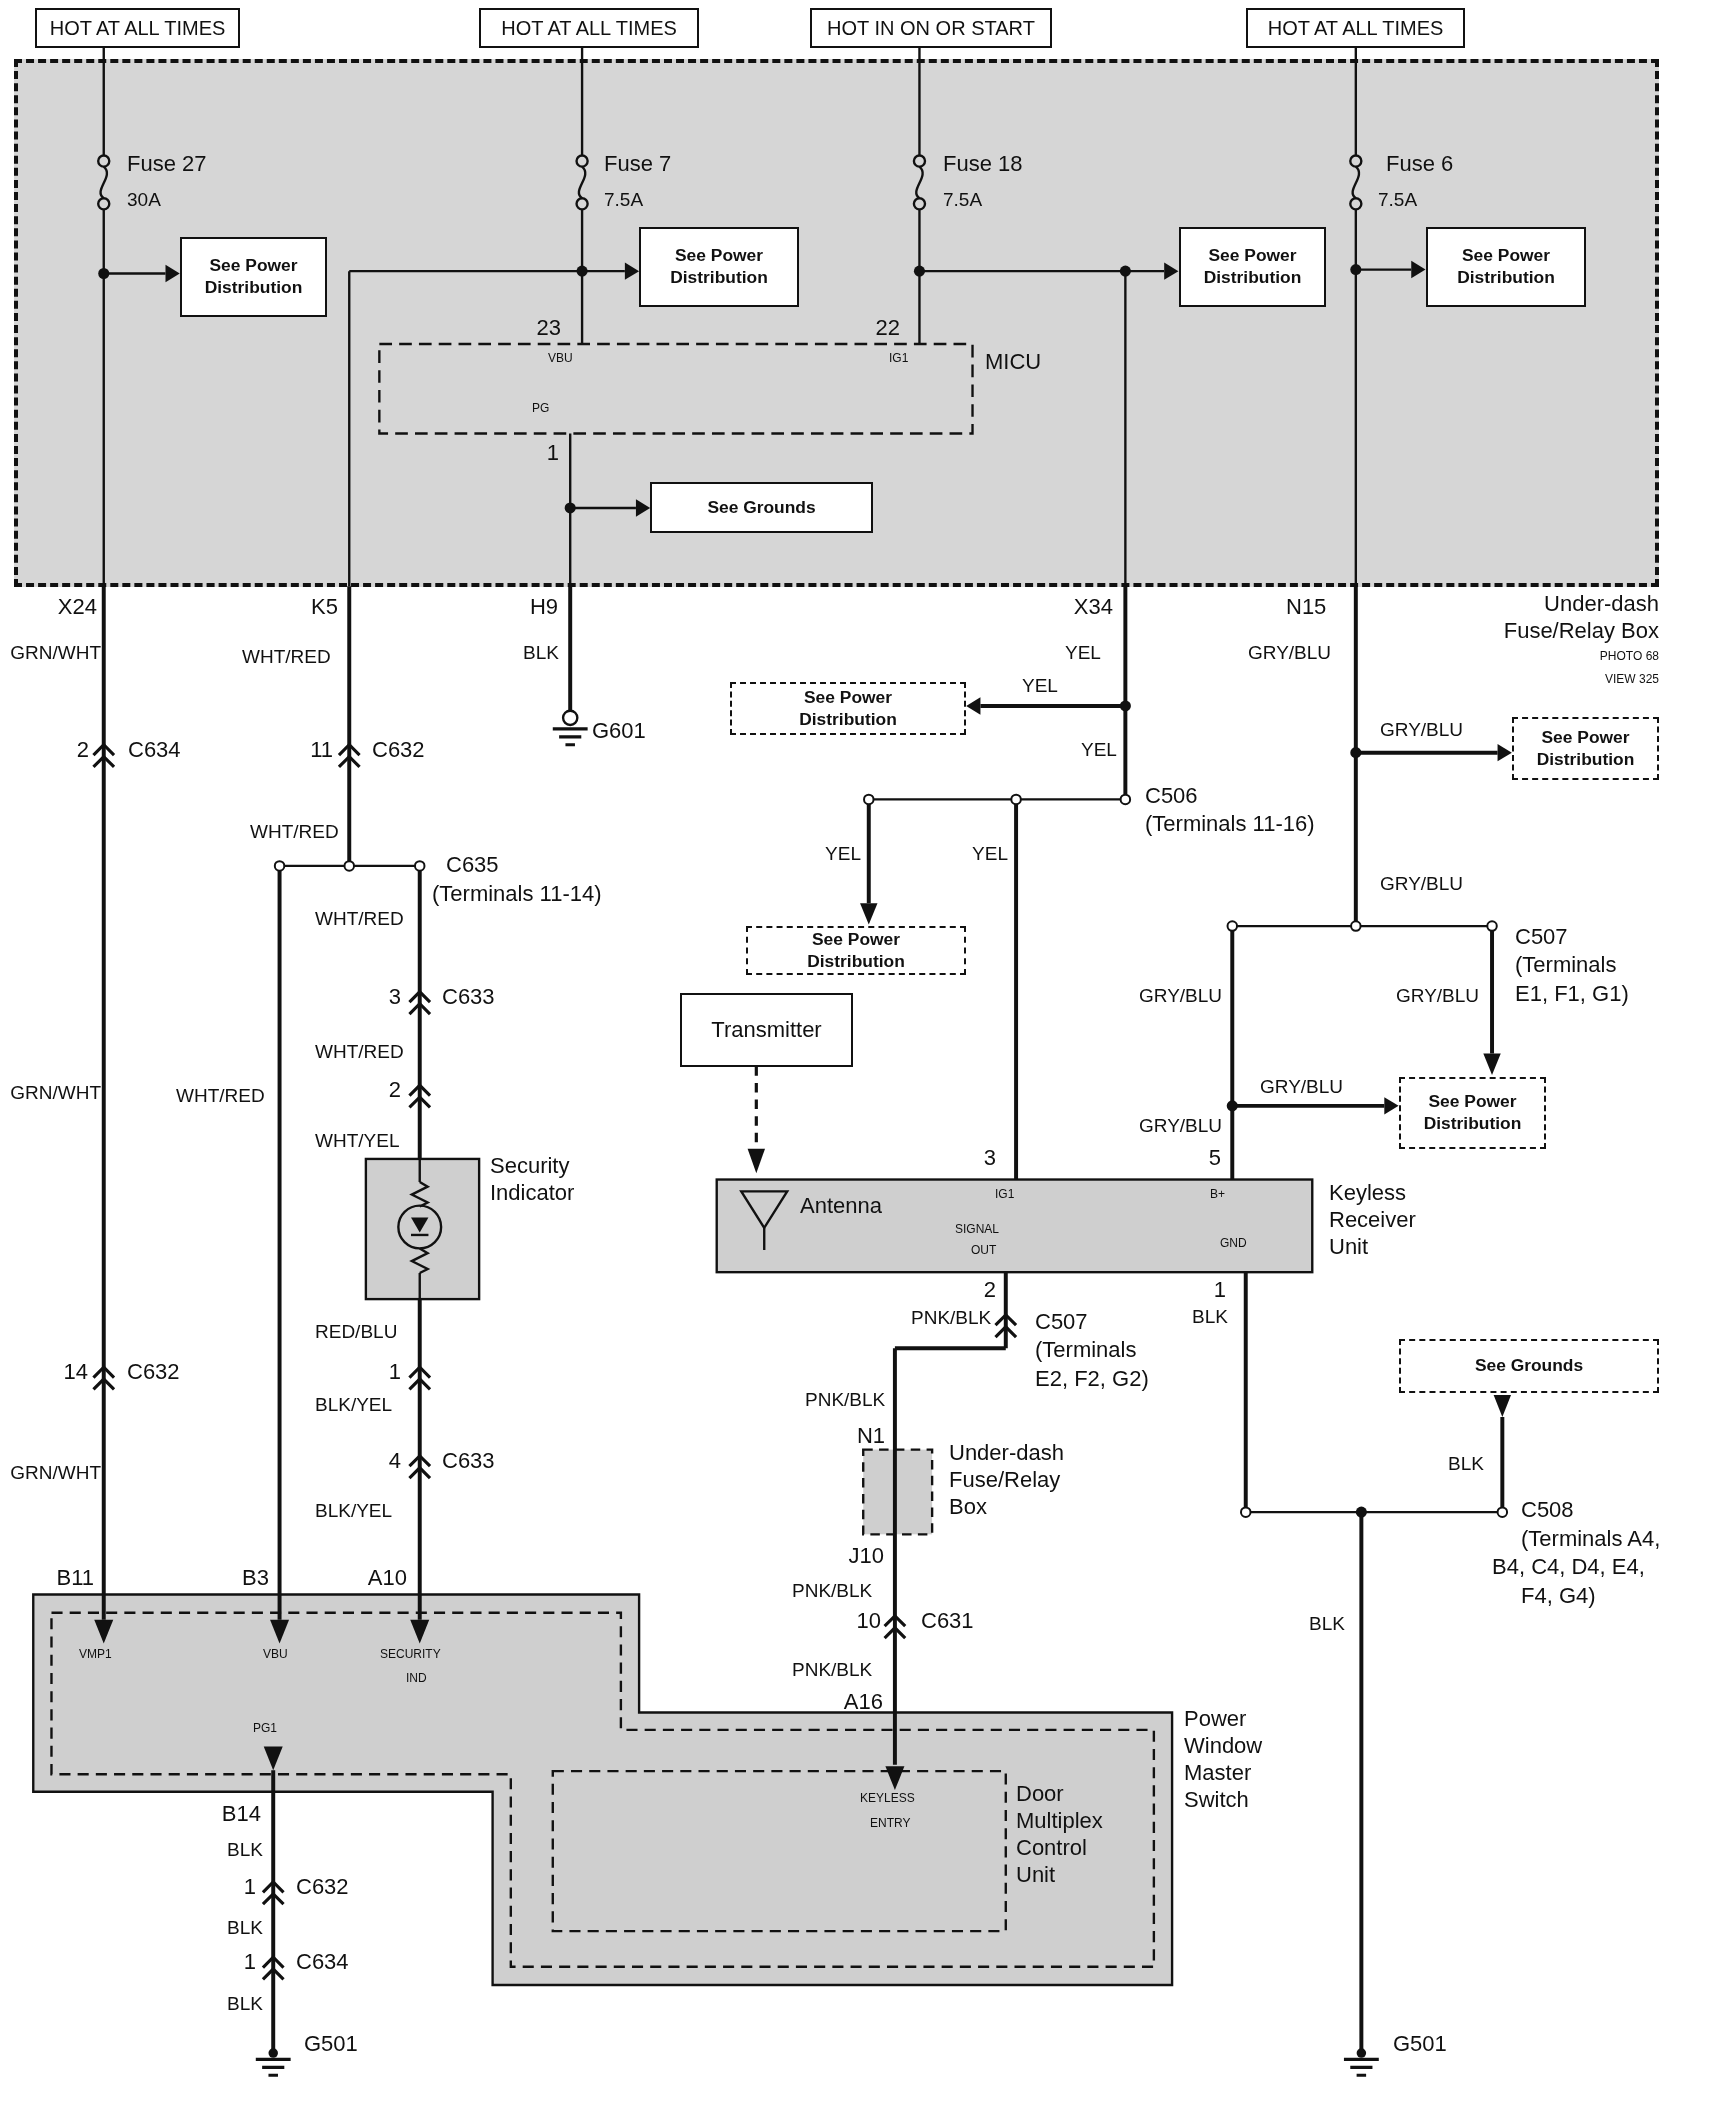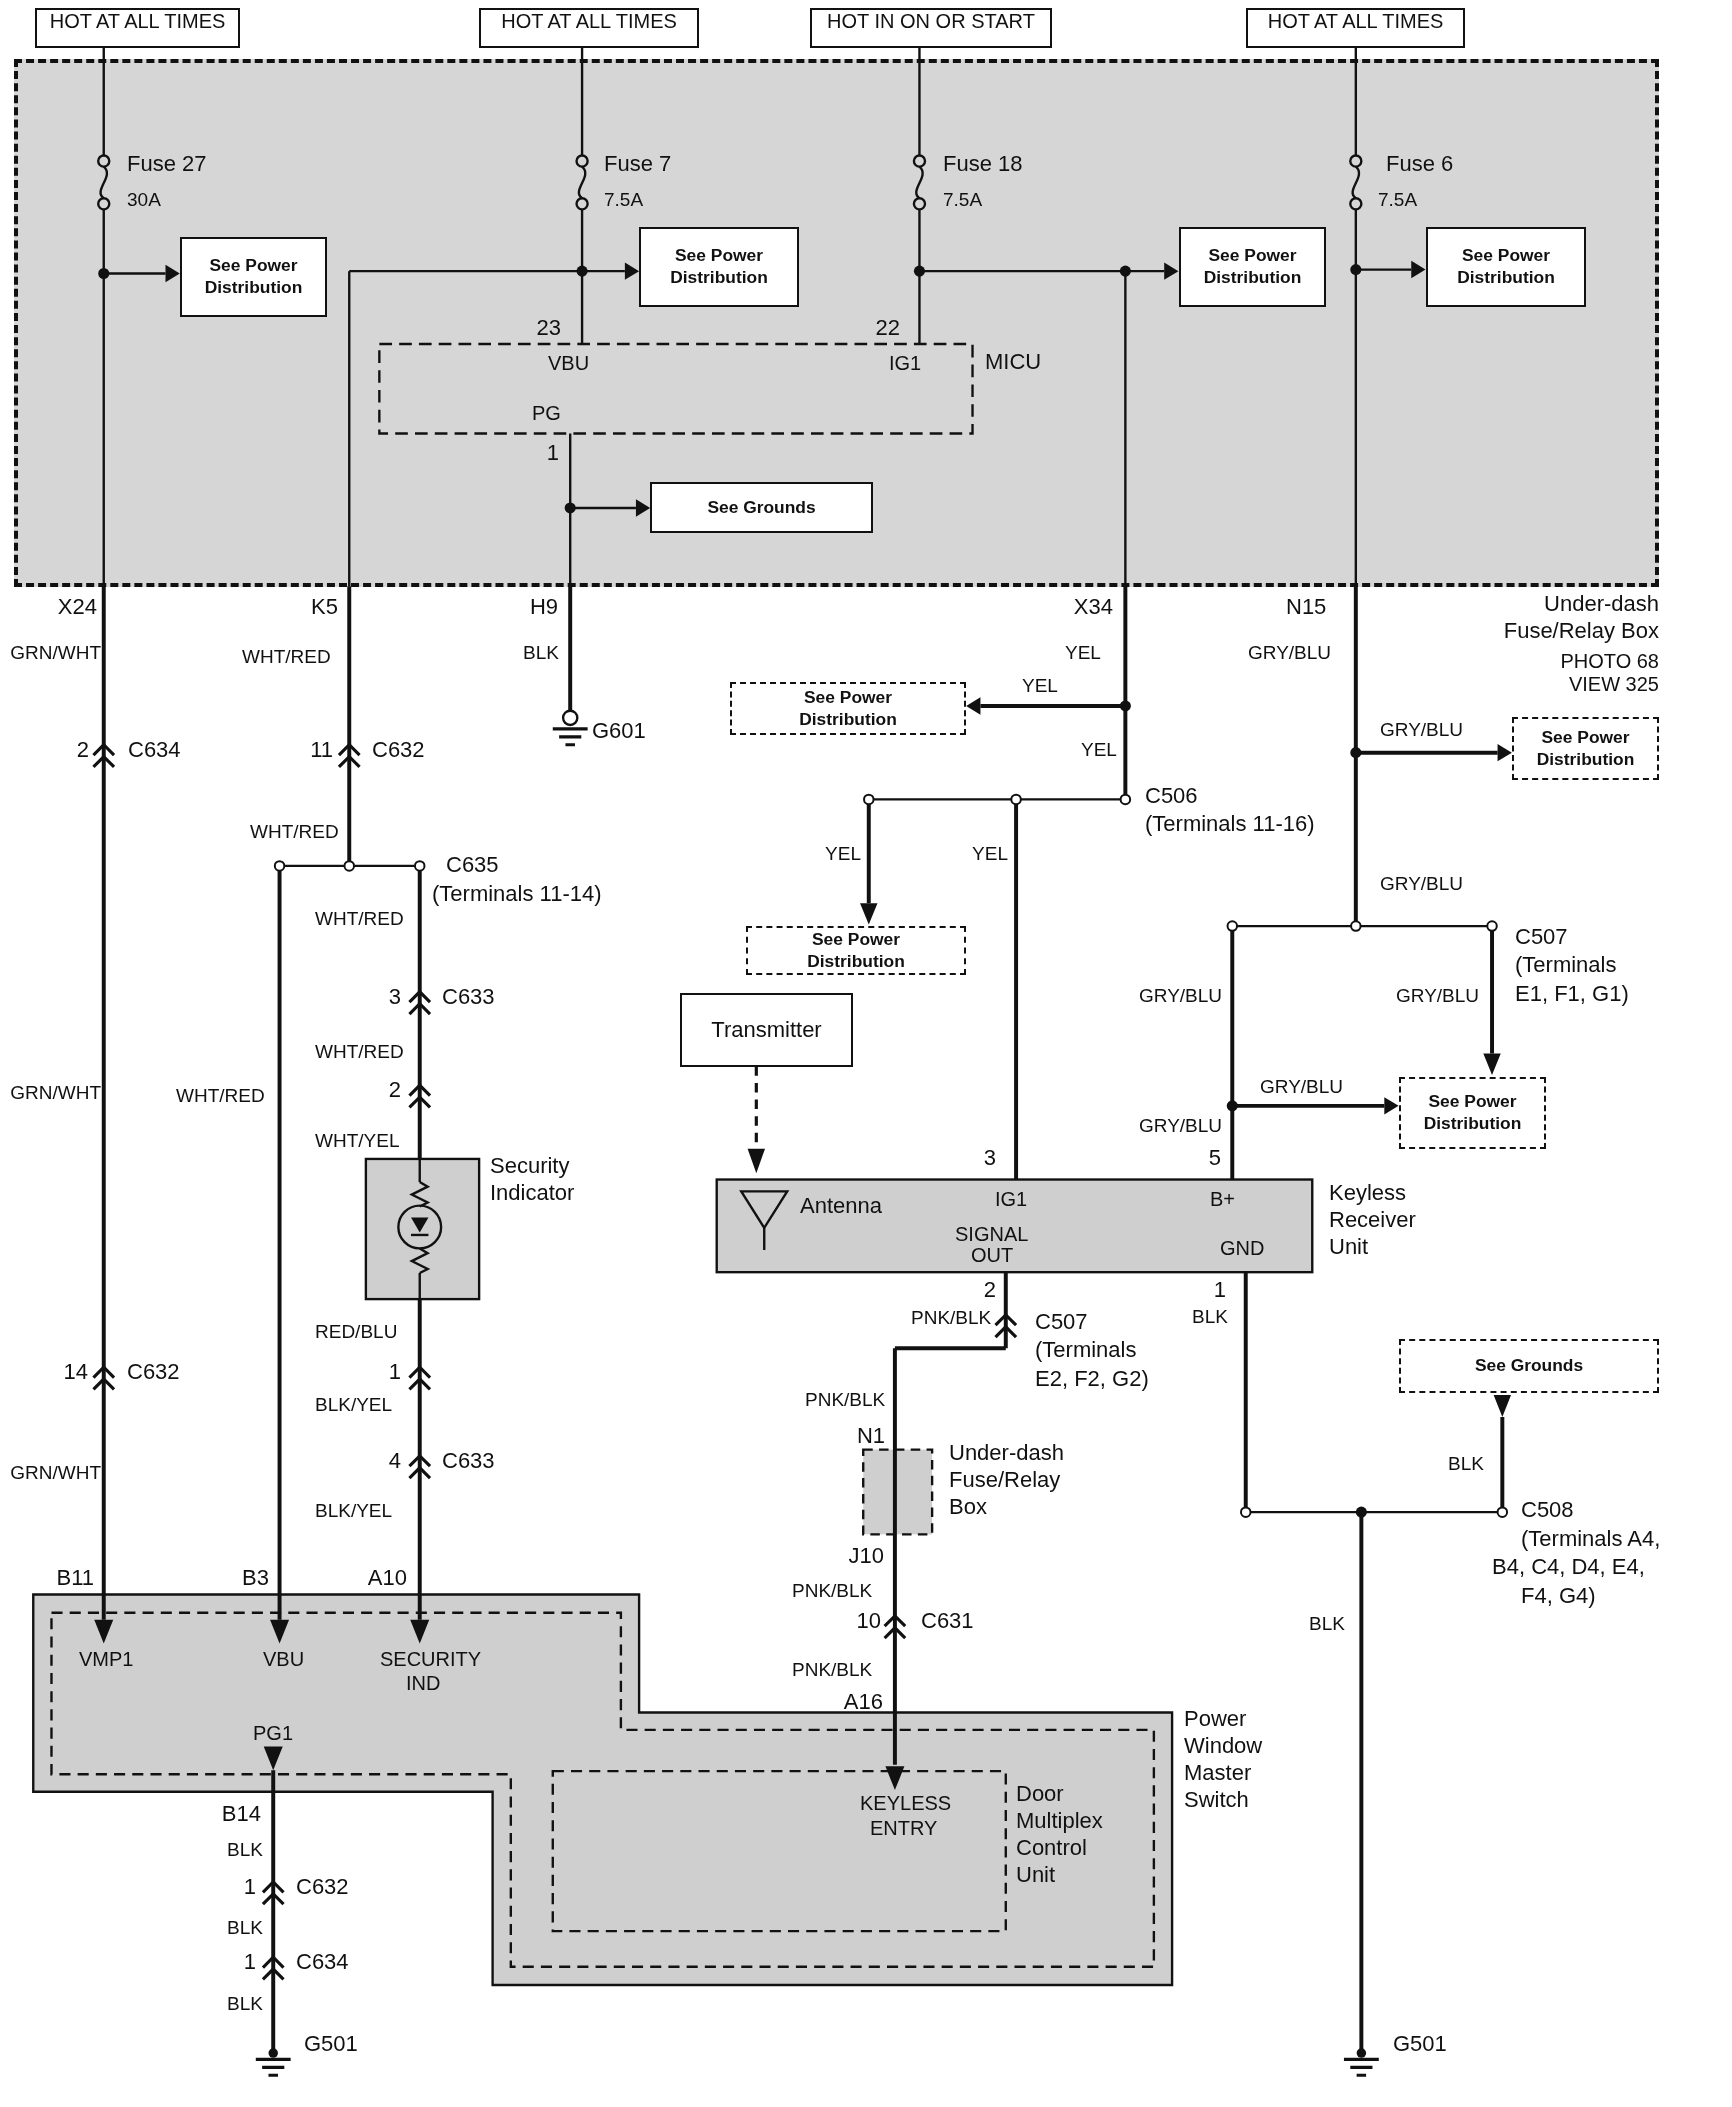--- a/index.html
+++ b/index.html
@@ -1,27 +1,27 @@
 <!DOCTYPE html>
 <html style="font-size:12.7px"><head>
 <meta charset="utf-8">
 <style>
   html,body{margin:0;padding:0;background:#fff;font-family:"Liberation Sans",sans-serif;color:#111}
   #canvas{position:relative;width:1732px;height:2108px;background:#fff;overflow:hidden}
   *{box-sizing:border-box}
   .fusebox{position:absolute;left:14.3px;top:59px;width:1645px;height:528px;background:#d6d6d6;border:4px dashed #111}
   svg.art{position:absolute;left:0;top:0}
-  .hdr{position:absolute;background:#fff;border:2.4px solid #111;display:flex;justify-content:center;font-size:20px;white-space:nowrap}
+  .hdr{position:absolute;background:#fff;border:2.4px solid #111;display:flex;align-items:center;justify-content:center;font-size:20px;white-space:nowrap}
   .refbox{position:absolute;background:#fff;border:2.4px solid #111;display:flex;flex-direction:column;align-items:center;justify-content:center;font-weight:bold;font-size:17.4px;line-height:1.25;text-align:center}
   .refbox.dash{border-style:dashed}
   .compbox{position:absolute;background:#fff;border:2.4px solid #111;display:flex;align-items:center;justify-content:center;font-size:22px}
   .lbl{position:absolute;white-space:nowrap;line-height:1.15}
   .t28{font-size:22px}
   .t24{font-size:19px}
-  .t22{font-size:20px}
+  .t22{font-size:12px}
   .ra{text-align:right}
 </style>
 </head>
 <body>
 
 <div id="canvas">
 
   <div class="fusebox"></div>
 
   <svg class="art" width="1732" height="2108" viewBox="0 0 2187 2661">

